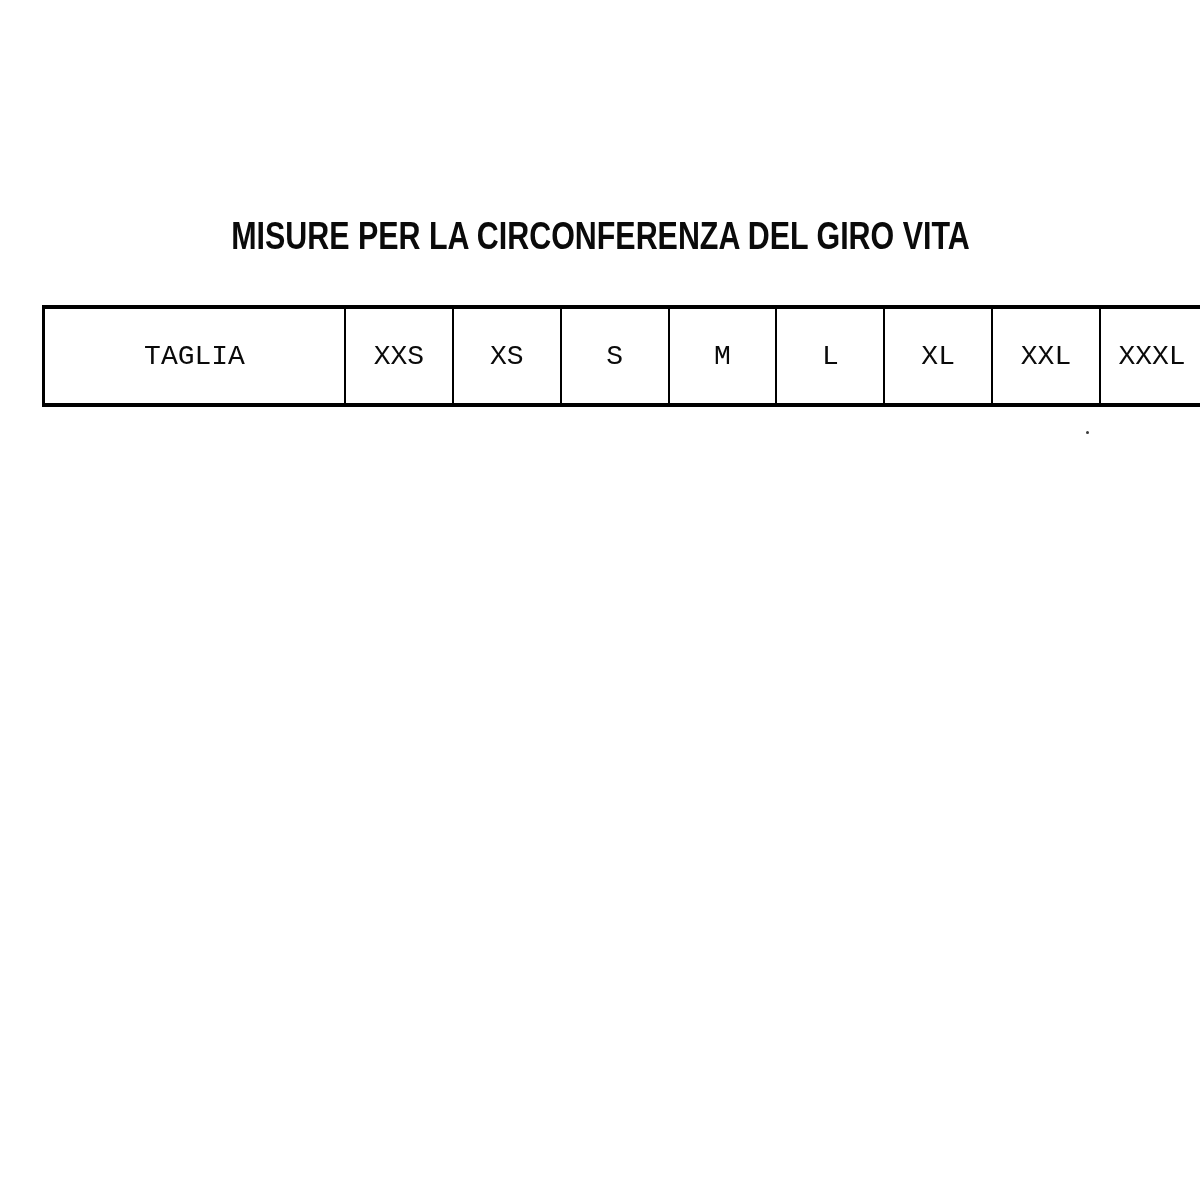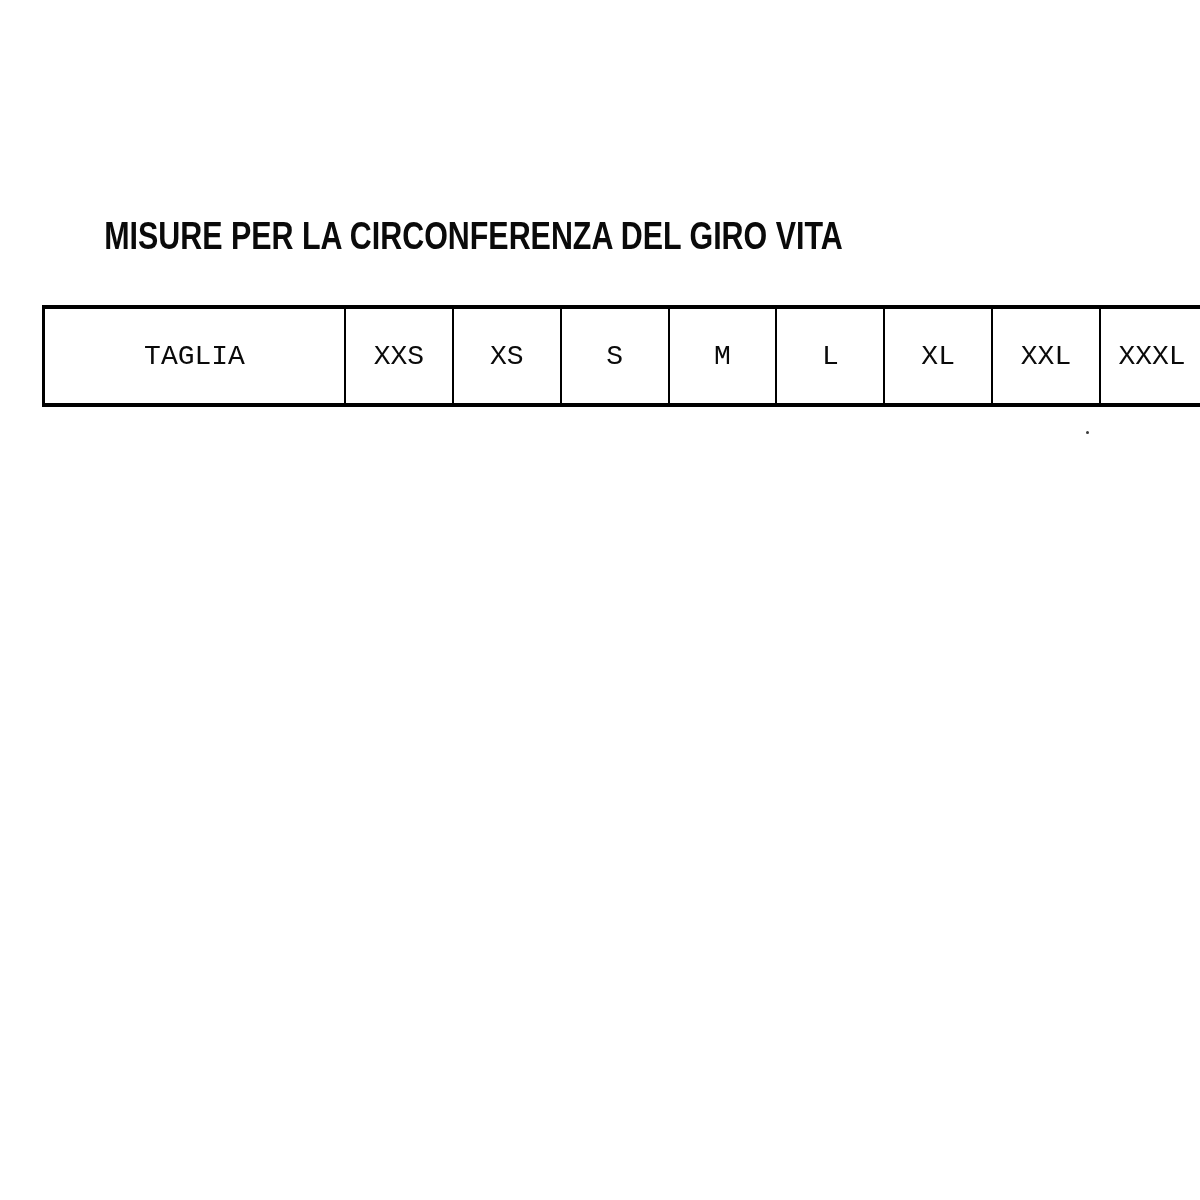--- a/index.html
+++ b/index.html
@@ -14,20 +14,21 @@
     width: 1200px;
     height: 1200px;
     background: #ffffff;
     overflow: hidden;
   }
   .title-wrap {
     position: absolute;
     top: 216px;
     left: 0;
     width: 1200px;
+    text-align: center;
     white-space: nowrap;
   }
   .title-text {
     display: inline-block;
     font-size: 39px;
     font-weight: bold;
     letter-spacing: 0px;
     color: #0a0a0a;
     transform: scaleX(0.78);
     transform-origin: center;

